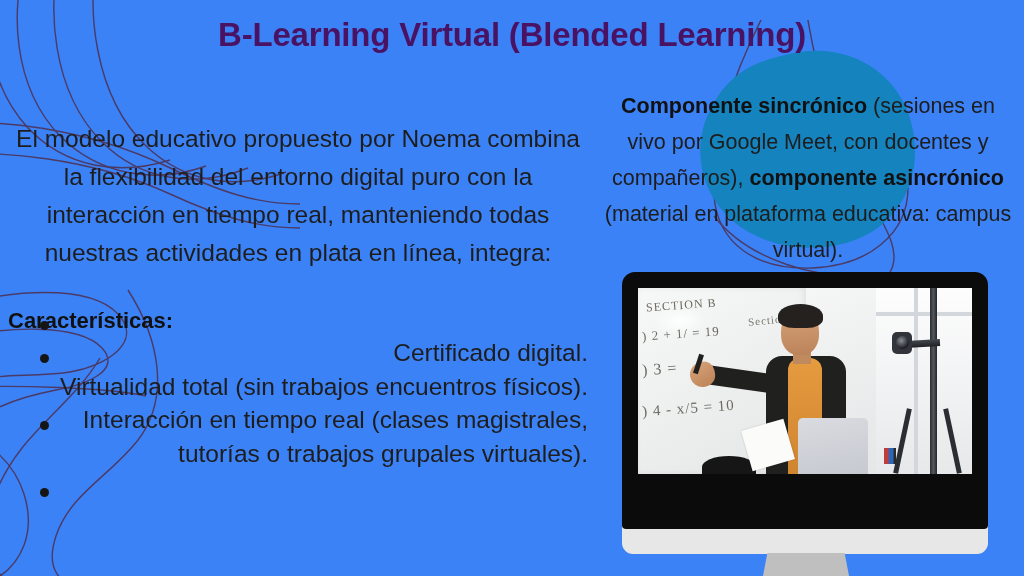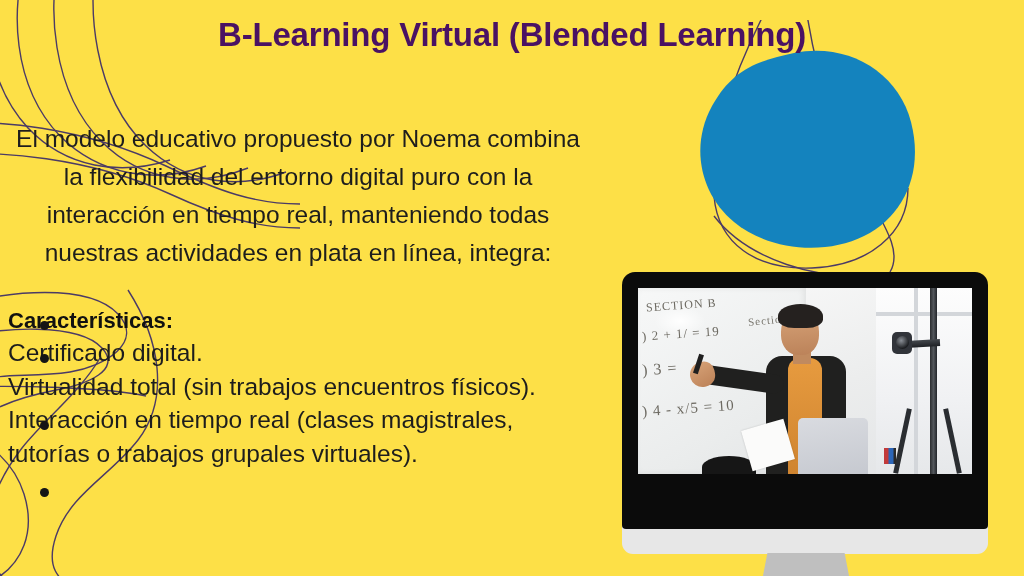--- a/index.html
+++ b/index.html
@@ -4,21 +4,21 @@
 <style>
   html, body {
     margin: 0;
     padding: 0;
     background: #ffffff;
   }
   #slide {
     position: relative;
     width: 1024px;
     height: 576px;
-    background: #fde047;
+    background: #3b82f6;
     overflow: hidden;
     font-family: "Liberation Sans", sans-serif;
     color: #1a1a1a;
   }
 
   
   .deco {
     position: absolute;
     pointer-events: none;
   }
@@ -65,21 +65,21 @@
     color: #1d1d1d;
   }
   #features-heading {
     margin-top: 36px;
     text-align: left;
     font-size: 22px;
     font-weight: bold;
     color: #111;
   }
   .feature-line {
-    text-align: left;
+    text-align: right;
     font-size: 24.5px;
     line-height: 33.5px;
     color: #1d1d1d;
   }
   #features-list { margin-top: 2px; }
 
   
   .bullet-dot {
     position: absolute;
     left: 40px;
@@ -323,20 +323,23 @@
       <div class="feature-line">Virtualidad total (sin trabajos encuentros físicos).</div>
       <div class="feature-line">Interacción en tiempo real (clases magistrales, tutorías o trabajos grupales virtuales).</div>
     </div>
   </div>
 
   <div class="bullet-dot" style="top:321px"></div>
   <div class="bullet-dot" style="top:354px"></div>
   <div class="bullet-dot" style="top:421px"></div>
   <div class="bullet-dot" style="top:488px"></div>
 
+  <div id="right-col">
+    <b>Componente sincrónico</b><span> (sesiones en vivo por Google Meet, con docentes y compañeros), </span><b>componente asincrónico</b><span> (material en plataforma educativa: campus virtual).</span>
+  </div>
 
   <div id="monitor">
     <div id="monitor-chin"></div>
     <div id="monitor-body"></div>
 
     <div id="monitor-screen">
       <div class="ph" id="ph-wall"></div>
       <div class="ph" id="ph-window"></div>
       <div class="ph" id="ph-mullion-v"></div>
       <div class="ph" id="ph-mullion-h"></div>

